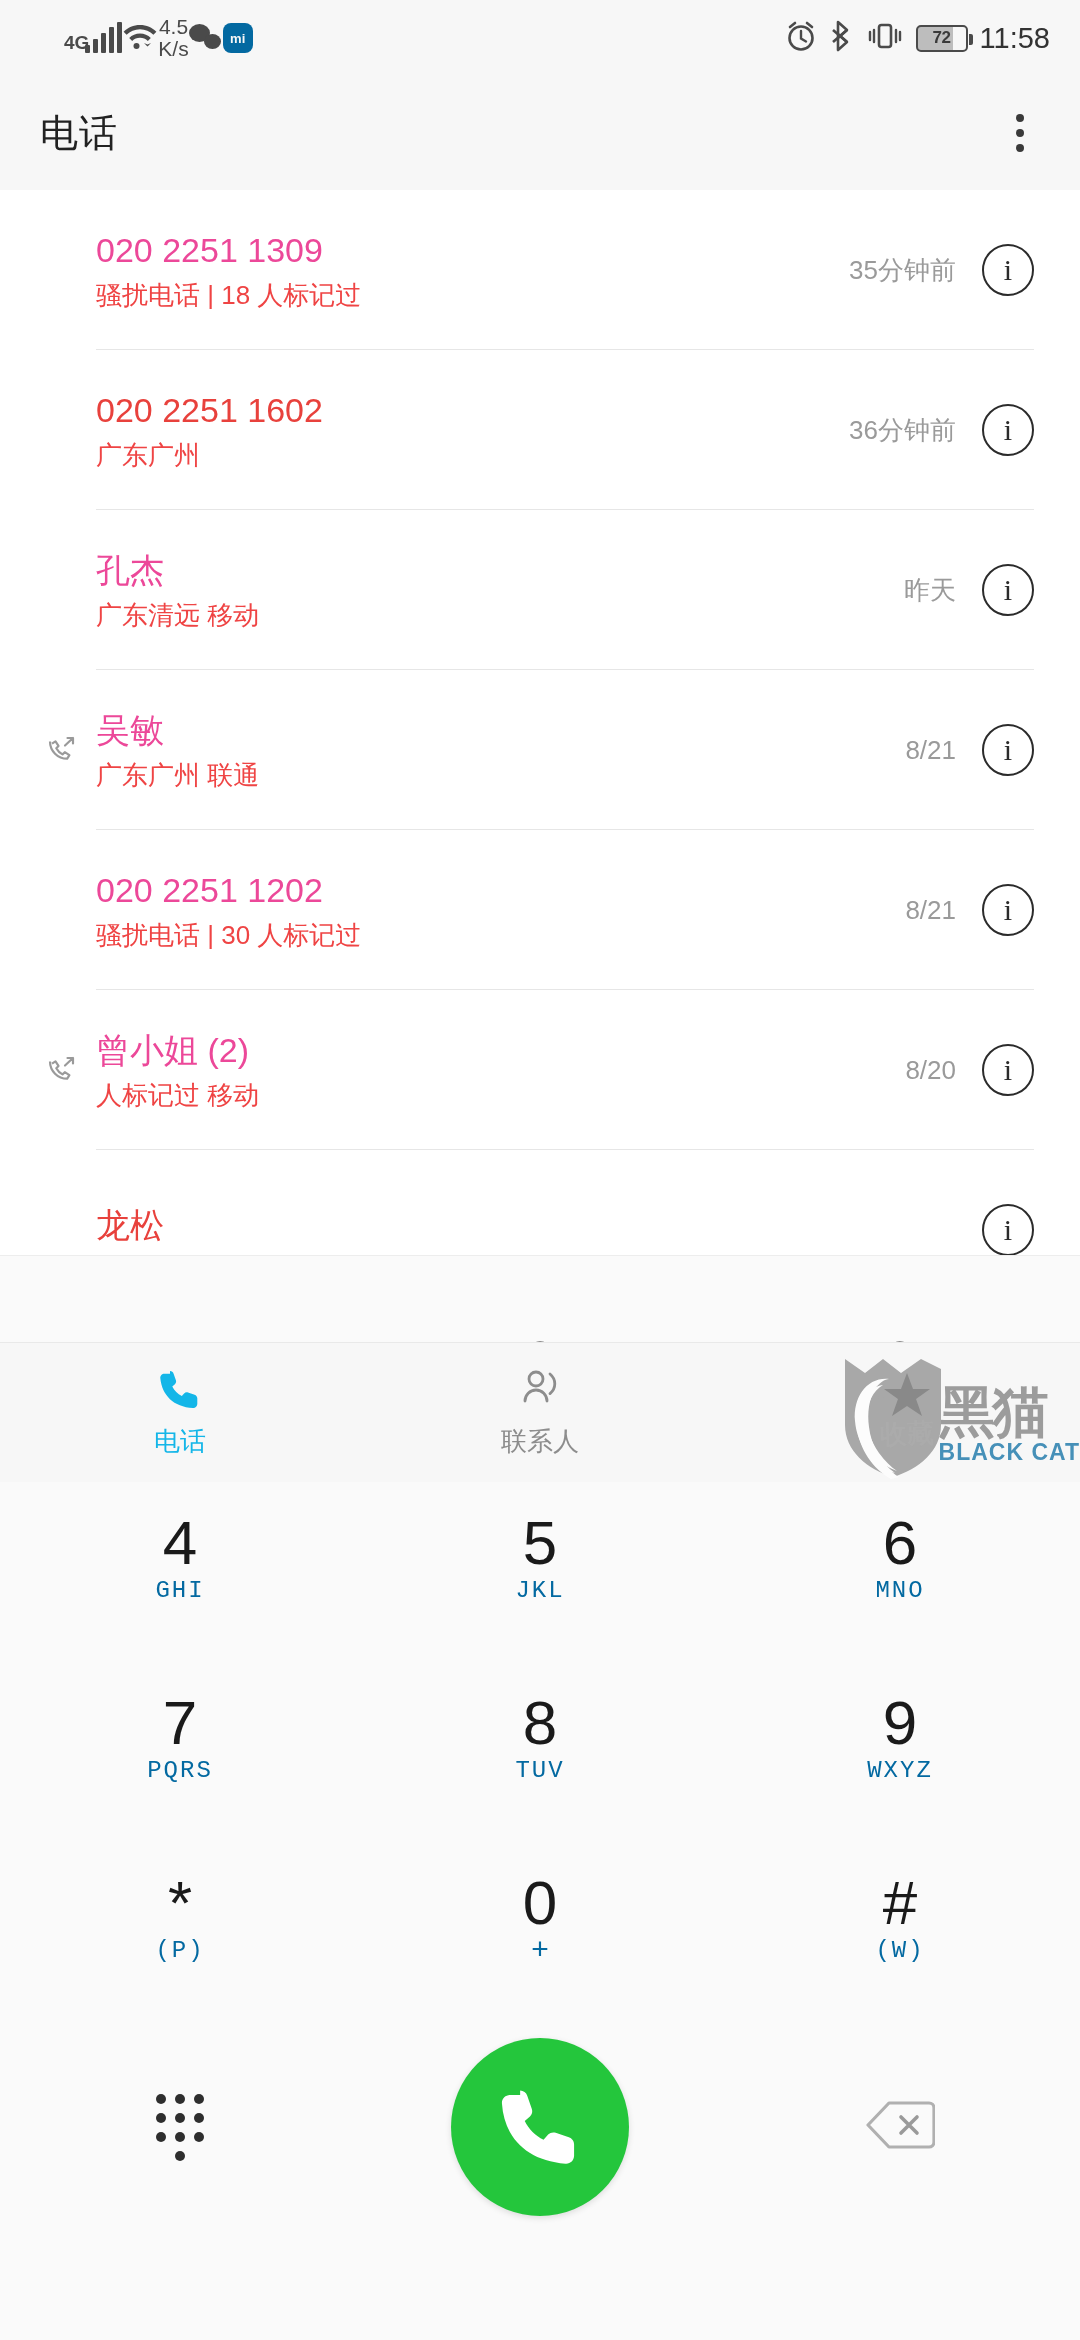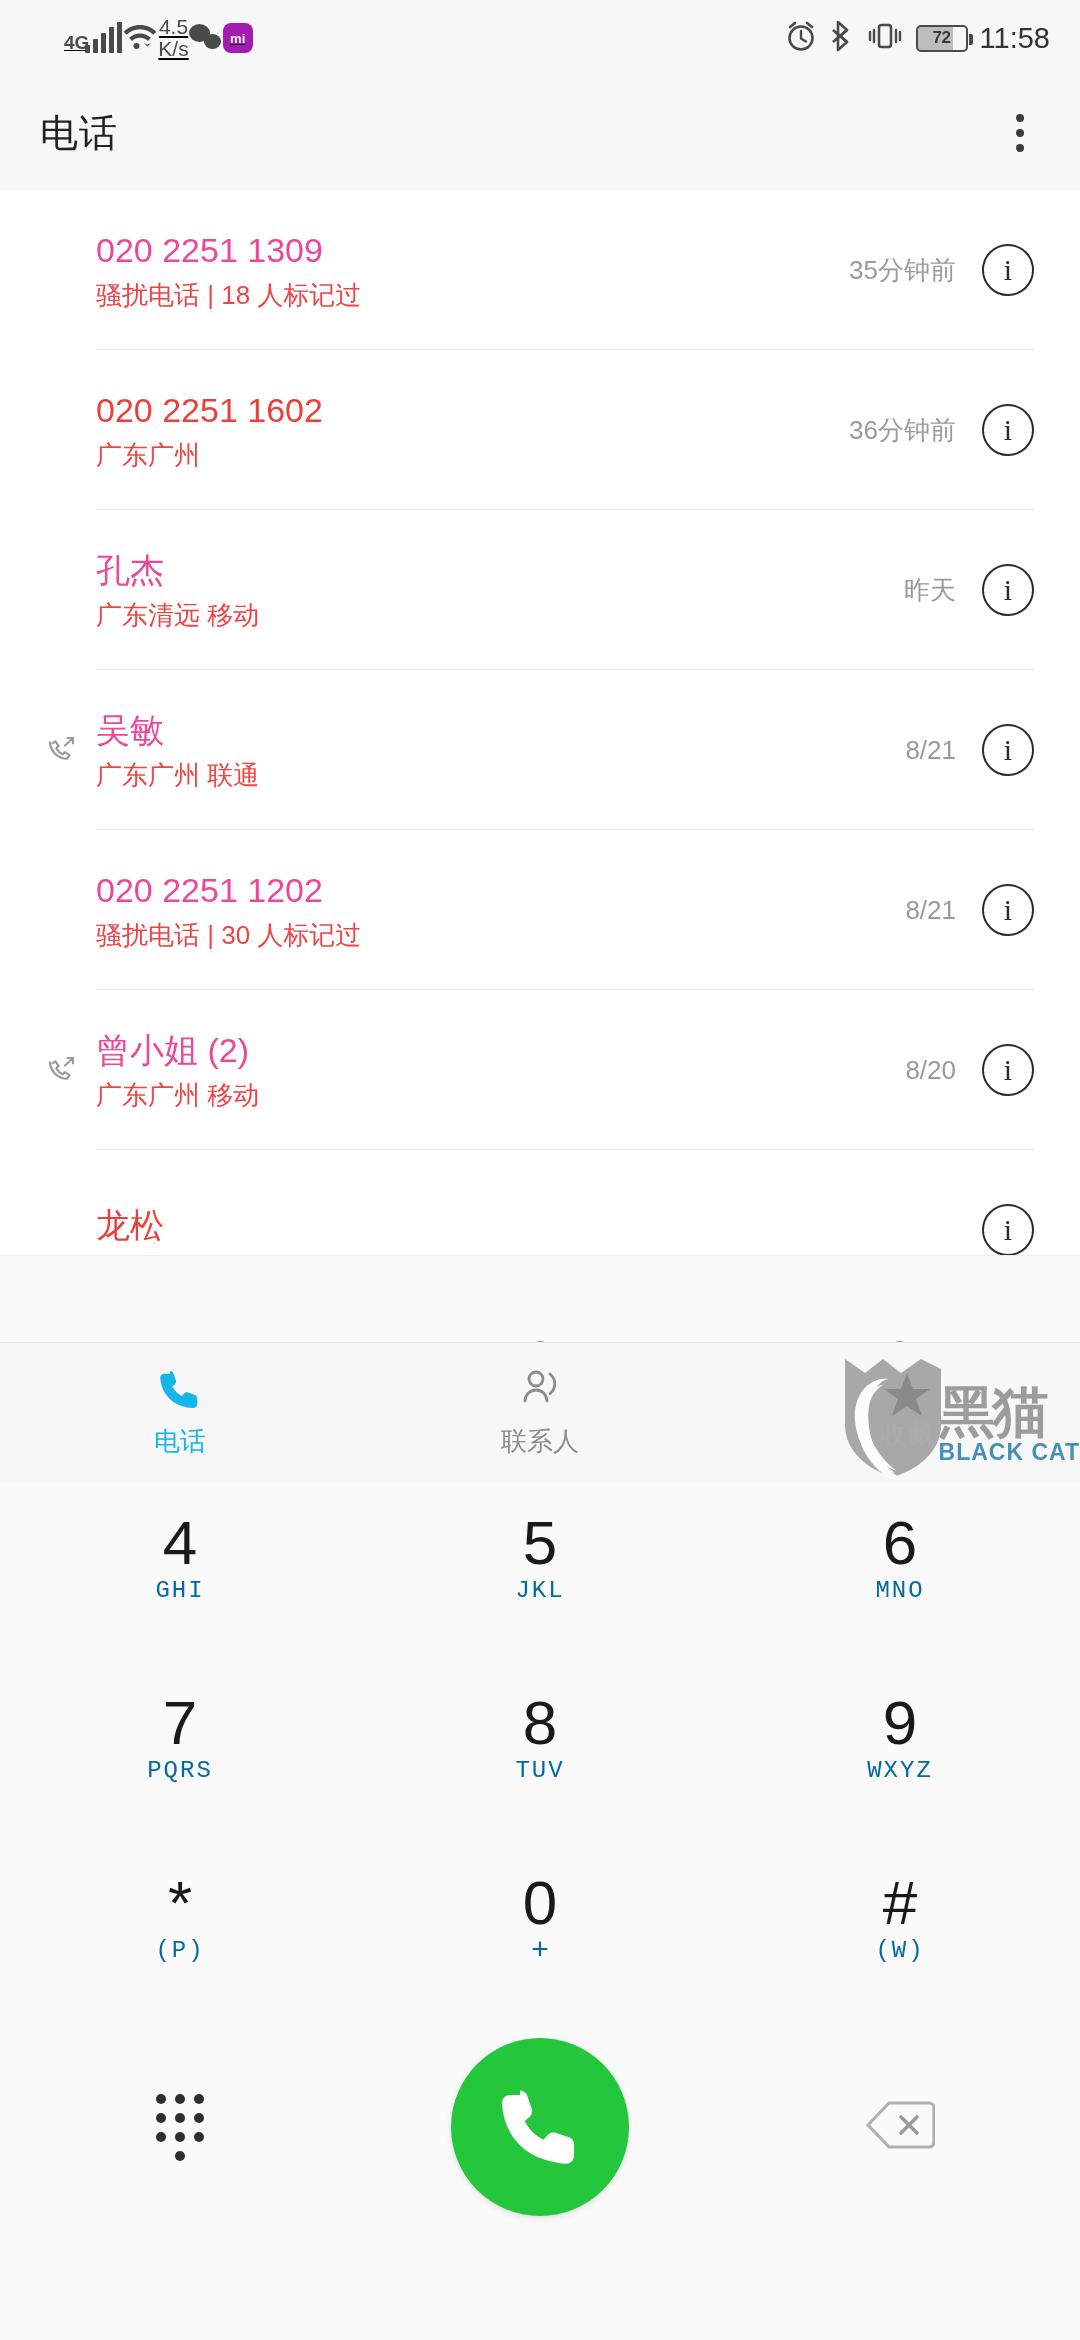--- a/index.html
+++ b/index.html
@@ -13,21 +13,21 @@
   
   .statusbar {
     height:76px;
     background:#f7f7f7;
     display:flex;
     align-items:center;
     justify-content:space-between;
     padding:0 30px 0 26px;
   }
   .sb-left, .sb-right { display:flex; align-items:center; }
-  .sb-left { padding-left:38px;text-decoration:underline; }
+  .sb-left { padding-left:38px; }
   .sb-right { gap:12px; }
   .net-type {
     font-size:19px; font-weight:700; color:#4a4a4a;
     align-self:flex-start; margin-top:16px; margin-right:-4px;
   }
   .bars { display:flex; align-items:flex-end; gap:3px; height:30px; }
   .bars i { width:5px; background:#4a4a4a; display:block; border-radius:1px; }
   .bars i:nth-child(1){height:8px;}
   .bars i:nth-child(2){height:14px;}
   .bars i:nth-child(3){height:20px;}
@@ -38,21 +38,21 @@
     font-weight:400;
   }
   .ic { display:block; }
   .wechat { position:relative; width:34px; height:28px; }
   .wechat::before, .wechat::after {
     content:""; position:absolute; background:#4a4a4a; border-radius:50%;
   }
   .wechat::before { width:21px; height:18px; left:0; top:0; }
   .wechat::after  { width:17px; height:15px; left:15px; top:10px; }
   .miapp {
-    width:30px;height:30px;border-radius:8px;background:#a21caf;
+    width:30px;height:30px;border-radius:8px;background:#0369a1;
     display:flex;align-items:center;justify-content:center;
     color:#f7f7f7;font-size:13px;font-weight:700;
   }
   .battery {
     width:52px;height:27px;border:2.5px solid #4a4a4a;border-radius:5px;
     display:flex;align-items:center;justify-content:center;position:relative;
     background:linear-gradient(to right,#bdbdbd 72%,#f7f7f7 72%);
   }
   .battery::after{
     content:"";position:absolute;right:-7px;top:7px;width:4px;height:11px;
@@ -284,21 +284,21 @@
 
   <div class="callrow">
     <div class="dir-icon">
       <svg viewBox="0 0 30 30">
           <path d="M4 6.5c0 9.5 7.7 17.2 17.2 17.2l2.2-3.5-4.6-3-2.3 2.2c-2.6-1.4-4.8-3.6-6.2-6.2l2.2-2.3-3-4.6L6 8.6" fill="none" stroke="#9a9a9a" stroke-width="2.2" stroke-linejoin="round"></path>
           <path d="M19 10.5L27 3M21.5 3H27v5.5" fill="none" stroke="#9a9a9a" stroke-width="2.2" stroke-linecap="round" stroke-linejoin="round"></path>
         </svg>
     </div>
     <div class="row-main">
       <div class="row-title">曾小姐 (2)</div>
-      <div class="row-sub">广东广州 移动</div>
+      <div class="row-sub">人标记过 移动</div>
     </div>
     <div class="row-time">8/20</div>
     <div class="info-btn">i</div>
     <div class="divider"></div>
   </div>
 
   <div class="callrow">
     <div class="dir-icon"></div>
     <div class="row-main">
       <div class="row-title missed">龙松</div>

